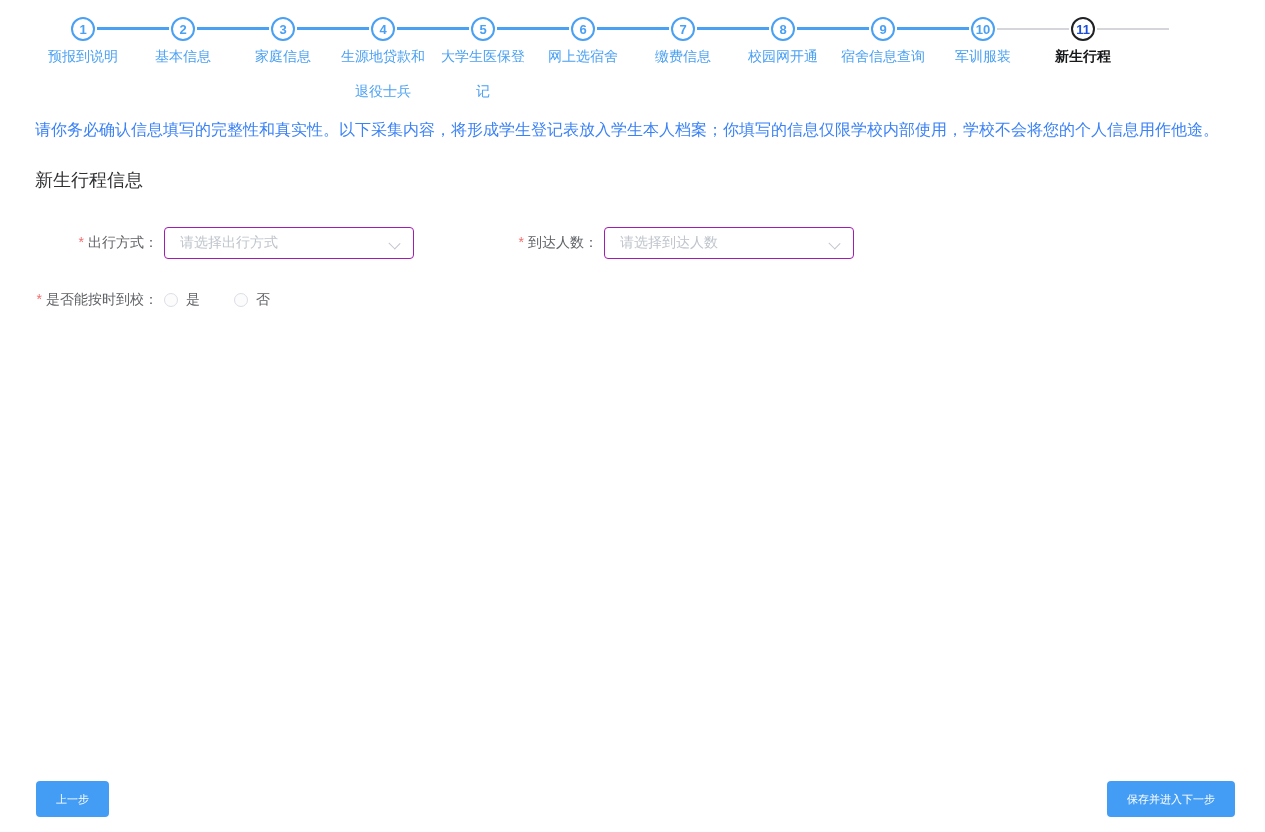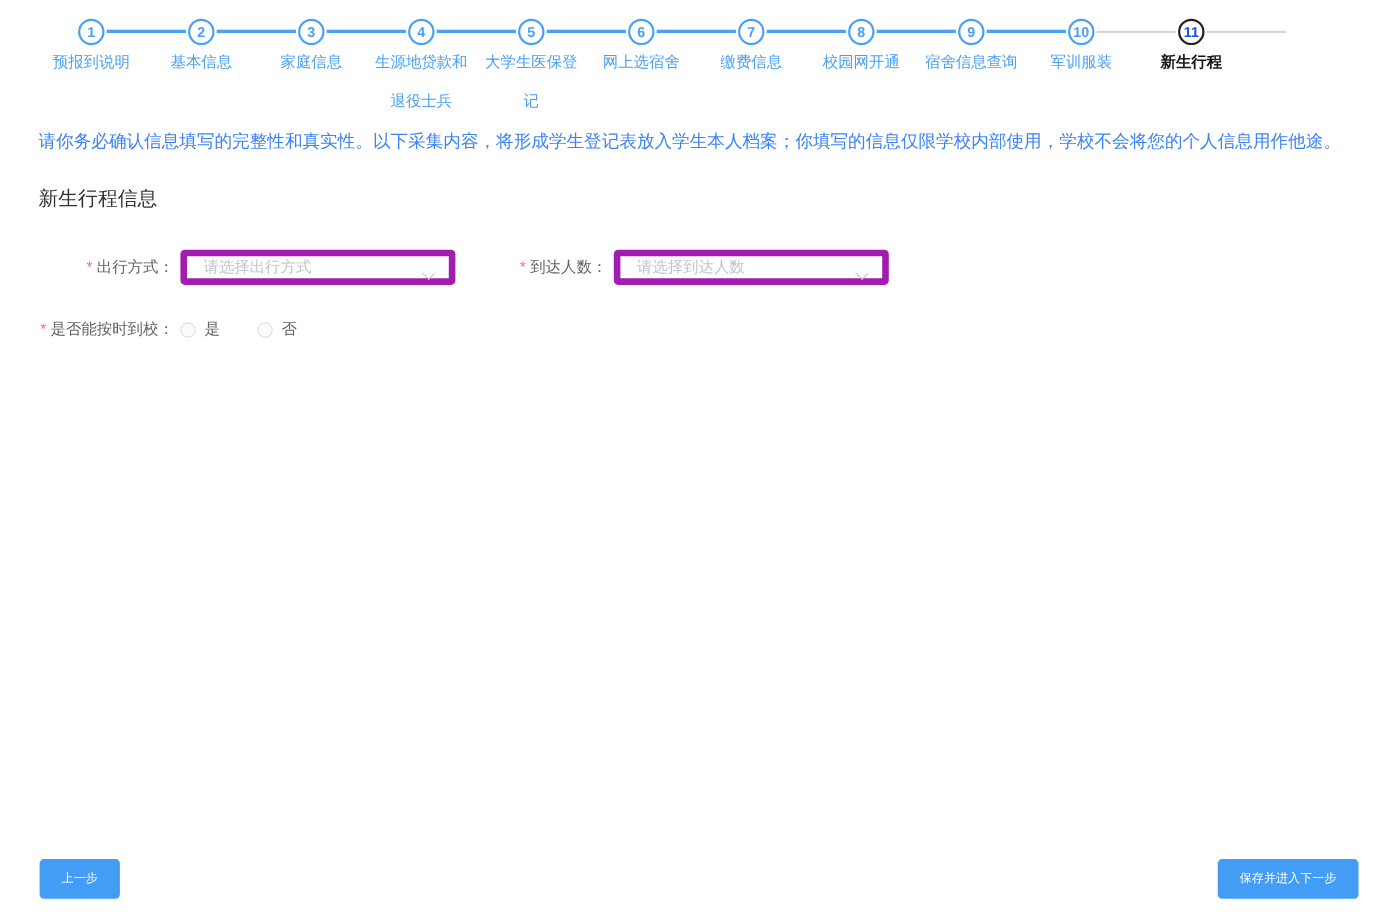--- a/index.html
+++ b/index.html
@@ -67,38 +67,38 @@
   .section-title {
     margin: 33px 0 0 35px;
     font-size: 18px;
     font-weight: 400;
     line-height: 18px;
     color: #303133;
   }
 
   
   .form-row { display: flex; align-items: center; margin-left: 35px; }
-  .form-row.row-1 { margin-top: 38px; }
+  .form-row.row-1 { margin-top: 38px; gap: 46px; }
   .form-row.row-2 { margin-top: 32px; }
   .form-item { display: flex; align-items: center; }
   .form-label {
     text-align: right;
     padding-right: 6px;
     font-size: 14px;
     color: #606266;
     white-space: nowrap;
   }
   .form-label .req { color: #f56c6c; margin-right: 4px; }
   .w-130 { width: 129px; }
   .w-150 { width: 144px; }
 
   .select-box, .time-input-wrap {
     position: relative;
     width: 250px; height: 32px;
-    border: 6px solid #a21caf;
+    border: 1px solid #a21caf;
     border-radius: 4px;
     background: #fff;
     display: flex; align-items: center;
     cursor: pointer;
   }
   .select-box .ph {
     padding-left: 15px;
     font-size: 14px;
     color: #bfc4cc;
   }

